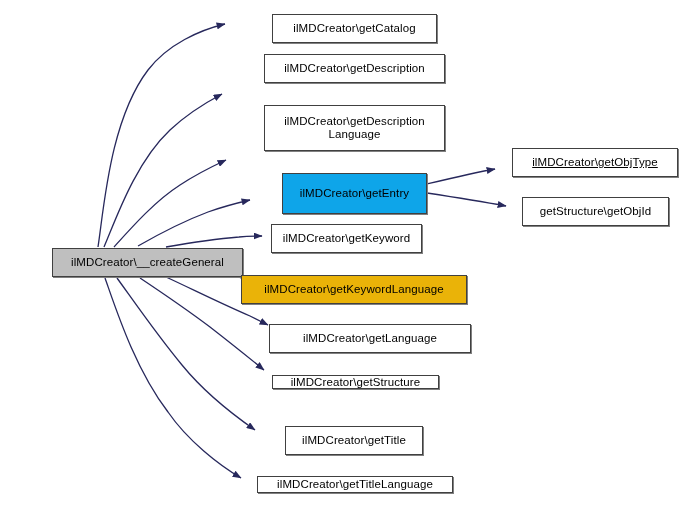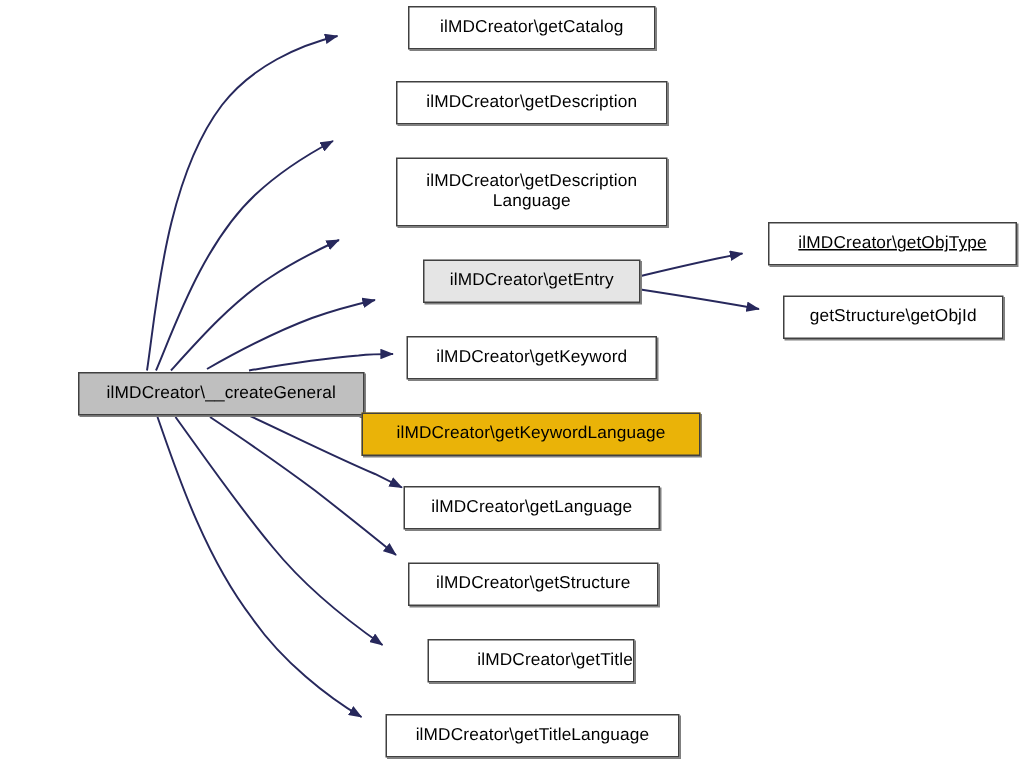--- a/index.html
+++ b/index.html
@@ -68,27 +68,27 @@
         <path d="M166,277 C192,289 222,304 250,316 C256,319 262,322 268,325" marker-end="url(#arrowhead)" stroke="#27285c"></path>
         <path d="M140,278 C161,292 186,309 210,327 C228,341 248,357 264,370" marker-end="url(#arrowhead)" stroke="#27285c"></path>
         <path d="M117,278 C133,300 157,335 182,365 C204,392 232,414 255,430" marker-end="url(#arrowhead)" stroke="#27285c"></path>
         <path d="M105,278 C116,309 135,369 168,412 C188,441 219,465 241,478" marker-end="url(#arrowhead)" stroke="#27285c"></path>
         <path d="M427,184 C448,179 473,173 495,169" marker-end="url(#arrowhead)" stroke="#27285c"></path>
         <path d="M427,193 C453,197 484,202 506,206" marker-end="url(#arrowhead)" stroke="#27285c"></path>
       </g>
   </svg>
   <div id="node-layer">
       <div class="node root" style="left: 4px; top: 248px; width: 191px; height: 29px; background: rgb(191, 191, 191); border-color: rgb(64, 64, 64); margin-left: 48px;"><span>ilMDCreator\__createGeneral</span></div>
-      <div class="node shadow" style="left: 272px; top: 4px; width: 165px; height: 29px; background: rgb(255, 255, 255); border-color: rgb(64, 64, 64);"><span>ilMDCreator\getCatalog</span></div>
+      <div class="node shadow" style="left: 272px; top: 14px; width: 165px; height: 29px; background: rgb(255, 255, 255); border-color: rgb(64, 64, 64);"><span>ilMDCreator\getCatalog</span></div>
       <div class="node shadow" style="left: 264px; top: 54px; width: 181px; height: 29px; background: rgb(255, 255, 255); border-color: rgb(64, 64, 64);"><span>ilMDCreator\getDescription</span></div>
       <div class="node shadow" style="left: 264px; top: 105px; width: 181px; height: 46px; background: rgb(255, 255, 255); border-color: rgb(64, 64, 64);"><span>ilMDCreator\getDescription
 Language</span></div>
-      <div class="node shadow" style="left: 282px; top: 173px; width: 145px; height: 29px; background: #e5e5e5; border-color: rgb(64, 64, 64);"><span>ilMDCreator\getEntry</span></div>
-      <div class="node shadow" style="left: 271px; top: 224px; width: 167px; height: 29px; background: rgb(255, 255, 255); border-color: rgb(64, 64, 64);"><span>ilMDCreator\getKeyword</span></div>
+      <div class="node shadow" style="left: 282px; top: 173px; width: 145px; height: 41px; background: #0ea5e9; border-color: rgb(64, 64, 64);"><span>ilMDCreator\getEntry</span></div>
+      <div class="node shadow" style="left: 271px; top: 224px; width: 151px; height: 29px; background: rgb(255, 255, 255); border-color: rgb(64, 64, 64);"><span>ilMDCreator\getKeyword</span></div>
       <div class="node shadow" style="left: 241px; top: 275px; width: 226px; height: 29px; background: #eab308; border-color: rgb(64, 64, 64);"><span>ilMDCreator\getKeywordLanguage</span></div>
-      <div class="node shadow" style="left: 269px; top: 324px; width: 171px; height: 29px; background: rgb(255, 255, 255); border-color: rgb(64, 64, 64);"><span>ilMDCreator\getLanguage</span></div>
-      <div class="node shadow" style="left: 272px; top: 375px; width: 167px; height: 29px; background: rgb(255, 255, 255); border-color: rgb(64, 64, 64);"><span>ilMDCreator\getStructure</span></div>
-      <div class="node shadow" style="left: 285px; top: 426px; width: 138px; height: 29px; background: rgb(255, 255, 255); border-color: rgb(64, 64, 64); justify-content: flex-end;"><span>ilMDCreator\getTitle</span></div>
-      <div class="node shadow" style="left: 257px; top: 476px; width: 196px; height: 29px; background: rgb(255, 255, 255); border-color: rgb(64, 64, 64);"><span>ilMDCreator\getTitleLanguage</span></div>
+      <div class="node shadow" style="left: 269px; top: 324px; width: 202px; height: 29px; background: rgb(255, 255, 255); border-color: rgb(64, 64, 64);"><span>ilMDCreator\getLanguage</span></div>
+      <div class="node shadow" style="left: 272px; top: 375px; width: 167px; height: 14px; background: rgb(255, 255, 255); border-color: rgb(64, 64, 64);"><span>ilMDCreator\getStructure</span></div>
+      <div class="node shadow" style="left: 285px; top: 426px; width: 138px; height: 29px; background: rgb(255, 255, 255); border-color: rgb(64, 64, 64);"><span>ilMDCreator\getTitle</span></div>
+      <div class="node shadow" style="left: 257px; top: 476px; width: 196px; height: 17px; background: rgb(255, 255, 255); border-color: rgb(64, 64, 64);"><span>ilMDCreator\getTitleLanguage</span></div>
       <div class="node shadow" style="left: 512px; top: 148px; width: 166px; height: 29px; background: rgb(255, 255, 255); border-color: rgb(64, 64, 64); text-decoration: underline;"><span>ilMDCreator\getObjType</span></div>
       <div class="node shadow" style="left: 522px; top: 197px; width: 147px; height: 29px; background: rgb(255, 255, 255); border-color: rgb(64, 64, 64);"><span>getStructure\getObjId</span></div>
     </div>
 </div>
 
 </body></html>

